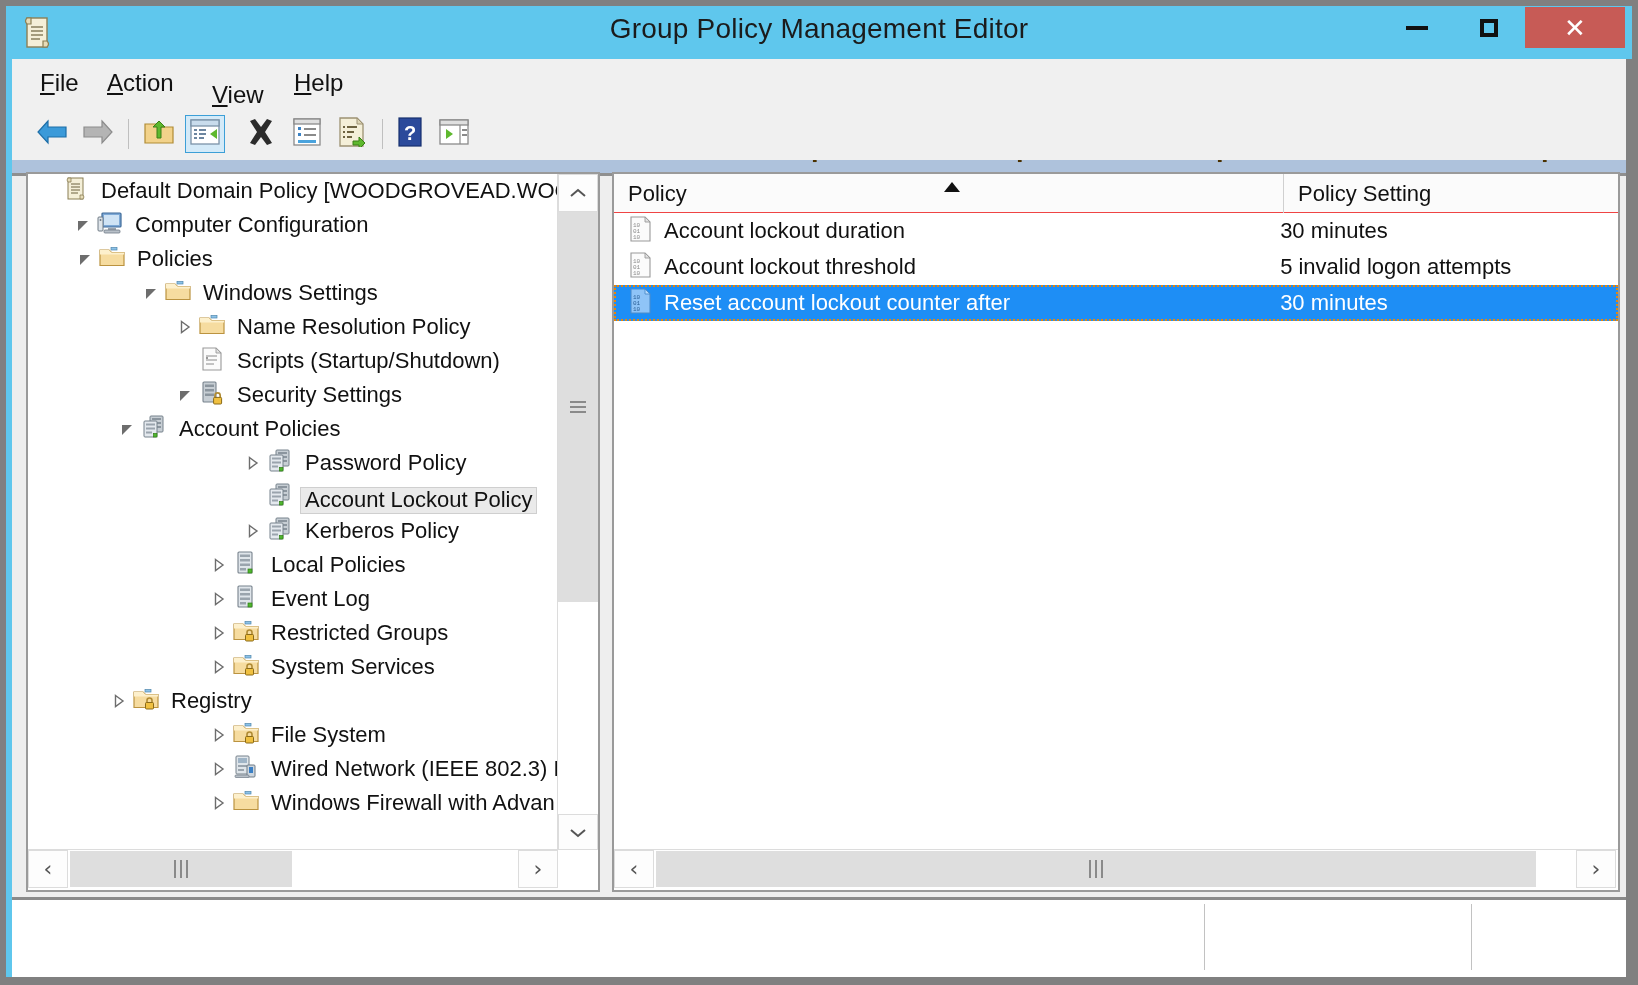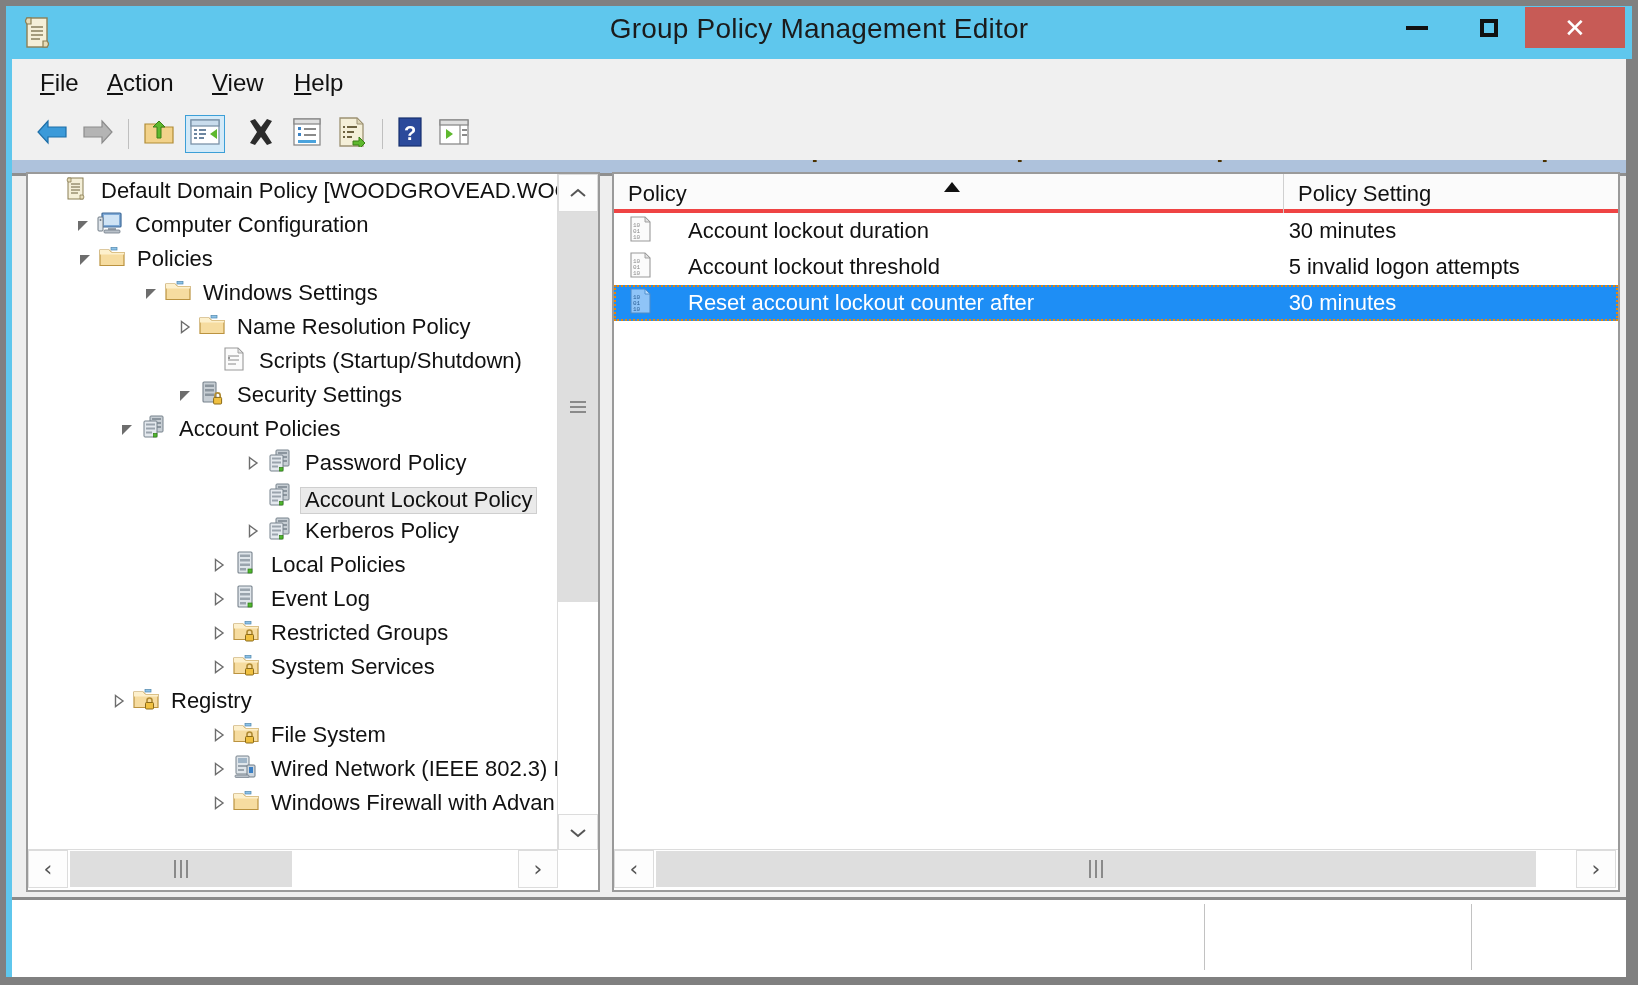--- a/index.html
+++ b/index.html
@@ -75,21 +75,21 @@
     position: absolute;
     top: 10px;
     font-size: 24px;
     color: #111;
     cursor: default;
     white-space: nowrap;
   }
   .menu-item u { text-decoration: underline; }
   #menu-file   { left: 28px; }
   #menu-action { left: 95px; }
-  #menu-view   { left: 200px; }
+  #menu-view   { left: 200px; margin-top: 12px; }
   #menu-help   { left: 282px; }
 
   
   #toolbar {
     position: absolute;
     left: 6px; top: 101px;
     width: 1614px; height: 53px;
     background: #f0f0f0;
     border-bottom: 1px solid #cfcfcf;
   }
@@ -266,21 +266,21 @@
     width: 1008px; height: 720px;
     background: #ffffff;
     border: 2px solid #9a9a9a;
     box-sizing: border-box;
   }
   #list-header {
     position: absolute;
     left: 0; top: 0;
     width: 1004px; height: 39px;
     background: #fbfbfb;
-    border-bottom: 4px solid #ef4444;
+    border-bottom: 1px solid #ef4444;
     box-sizing: border-box;
   }
   .col-head {
     position: absolute;
     top: 0; height: 39px;
     box-sizing: border-box;
     display: flex;
     align-items: center;
     cursor: default;
     font-size: 22px;
@@ -319,21 +319,21 @@
     width: 26px; height: 28px;
     flex: 0 0 26px;
     margin-left: 14px; margin-right: 10px;
     display: inline-flex; align-items: center; justify-content: center;
   }
   .cell {
     font-size: 22px;
     color: #111;
     white-space: nowrap;
   }
-  .cell-policy  { width: 620px; margin-left: 24px; }
+  .cell-policy  { width: 620px; }
   .cell-setting { width: 340px; }
 
   #list-hscroll {
     position: absolute;
     left: 0; bottom: 0;
     width: 1004px; height: 40px;
     background: #ffffff;
     border-top: 1px solid #dcdcdc;
   }
 
@@ -597,21 +597,21 @@
             </span>
             <span class="tree-icon">
               <span><svg width="26" height="22" viewBox="0 0 26 22">
         <path d="M1 4 h9 l2.5 2.5 h12.5 v13 H1 z" fill="#f6dca0" stroke="#bb9340" stroke-width="1.2"></path>
         <path d="M1 4 h9 l2.5 2.5 h12.5 v2 H1 z" fill="#fdf0cc" stroke="none"></path>
         <rect x="12" y="1.5" width="6" height="2.5" fill="#8cc2e8" stroke="#4f87ac" stroke-width=".7"></rect>
                 </svg></span>
             </span>
             <span class="tree-label">Name Resolution Policy</span>
           </div>
-          <div class="tree-row" style="padding-left: 144px; margin-left: 22px;">
+          <div class="tree-row" style="padding-left: 144px;">
             <span class="expander"></span>
             <span class="tree-icon">
               <span><svg width="24" height="24" viewBox="0 0 24 24">
         <path d="M3 1 h13 l5 5 v17 H3 z" fill="#fbfbfb" stroke="#9a9a9a" stroke-width="1.1"></path>
         <path d="M16 1 v5 h5 z" fill="#e2e2e2" stroke="#9a9a9a" stroke-width=".9"></path>
         <g stroke="#8a8a8a" stroke-width="1">
                     <line x1="6" y1="9" x2="17" y2="9"></line>
                     <line x1="6" y1="13" x2="17" y2="13"></line>
                     <line x1="6" y1="17" x2="14" y2="17"></line>
                   </g>

